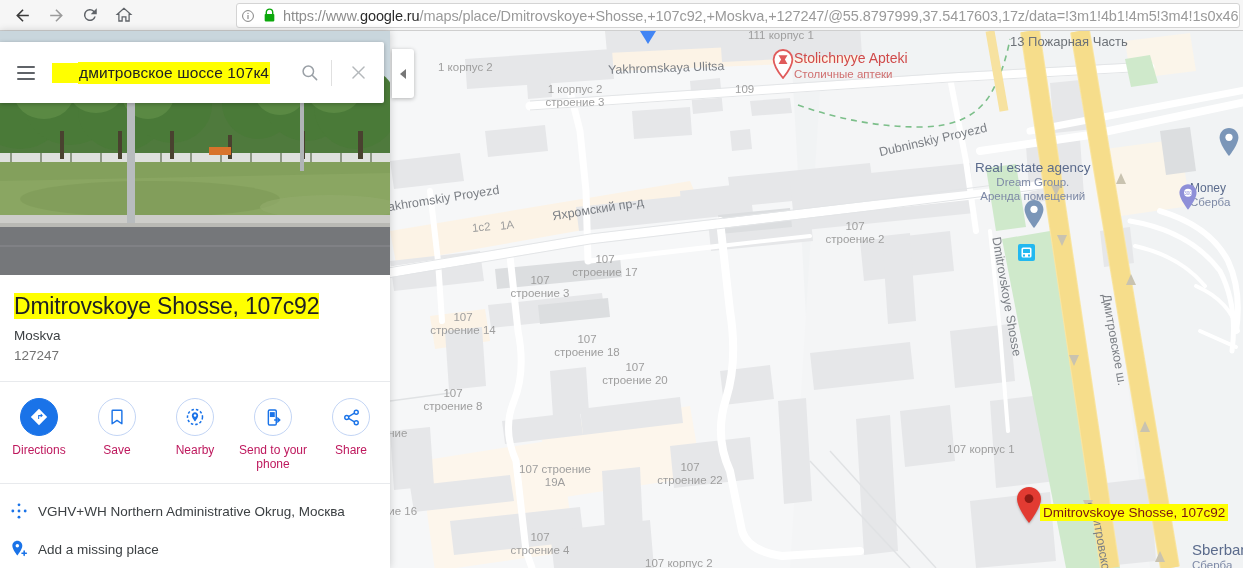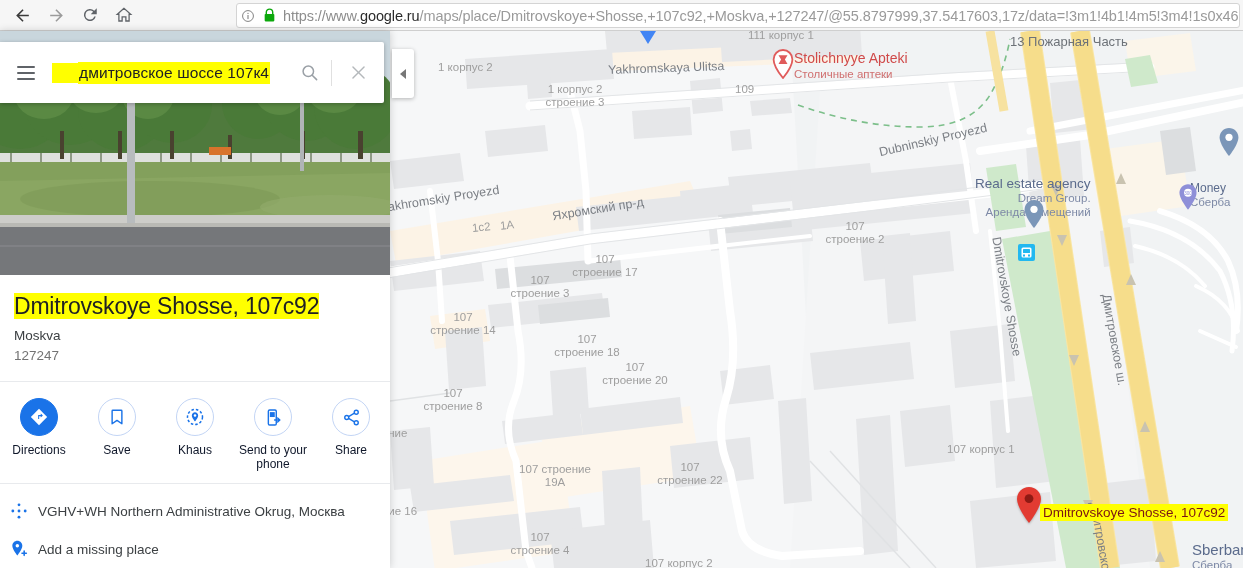--- a/index.html
+++ b/index.html
@@ -118,21 +118,21 @@
   .divider{height:1px;background:#e8eaed;margin-top:15px;}
   .actions{display:flex;align-items:flex-start;padding:16px 0 12px 0;}
   .action{
     flex:1;display:flex;flex-direction:column;align-items:center;gap:7px;
   }
   .circ{
     width:38px;height:38px;border-radius:50%;border:1px solid #c3d5f5;
     display:flex;align-items:center;justify-content:center;color:#1a73e8;box-sizing:border-box;
   }
   .circ.filled{background:#1a73e8;border-color:#1a73e8;color:#fff;}
-  .action-label{font-size:12px;color:#0f172a;text-align:center;line-height:14px;max-width:74px;}
+  .action-label{font-size:12px;color:#be185d;text-align:center;line-height:14px;max-width:74px;}
 
   .rows{border-top:1px solid #e8eaed;padding-top:8px;}
   .row{display:flex;align-items:center;height:38px;}
   .row-ic{width:38px;display:flex;align-items:center;justify-content:center;flex:none;color:#1a73e8;}
   .row-text{font-size:13.5px;color:#3c4043;}
 </style>
 </head>
 <body>
 
 <div class="app">
@@ -383,21 +383,21 @@
       </svg>
     </div>
 
     <div class="pin" style="left:828px;top:96px;">
       <svg width="22" height="30" viewBox="0 0 22 30" aria-hidden="true">
         <path d="M11 1C5.8 1 1.6 5.2 1.6 10.4c0 7 9.4 18.6 9.4 18.6s9.4-11.6 9.4-18.6C20.4 5.2 16.2 1 11 1z" fill="#7b96b8"></path>
         <circle cx="11" cy="10.3" r="3.6" fill="#fff"></circle>
       </svg>
     </div>
 
-    <div class="mlabel poi" style="left:585px;top:146px;text-align:right;">
+    <div class="mlabel poi" style="left:585px;top:130px;text-align:center;">
       Real estate agency<br>
       <span class="sub">Dream Group.<br>Аренда помещений</span>
     </div>
     <div class="pin" style="left:633px;top:168px;">
       <svg width="22" height="30" viewBox="0 0 22 30" aria-hidden="true">
         <path d="M11 1C5.8 1 1.6 5.2 1.6 10.4c0 7 9.4 18.6 9.4 18.6s9.4-11.6 9.4-18.6C20.4 5.2 16.2 1 11 1z" fill="#7b96b8"></path>
         <circle cx="11" cy="10.3" r="3.6" fill="#fff"></circle>
       </svg>
     </div>
 
@@ -571,21 +571,21 @@
         </div>
 
         <div class="action">
           <div class="circ">
             <svg width="20" height="20" viewBox="0 0 24 24" aria-hidden="true">
               <circle cx="12" cy="12" r="9" fill="none" stroke="#1a73e8" stroke-width="1.8" stroke-dasharray="3 2.4"></circle>
               <path d="M12 6.4c-2.1 0-3.8 1.7-3.8 3.8 0 2.8 3.8 7.2 3.8 7.2s3.8-4.4 3.8-7.2c0-2.1-1.7-3.8-3.8-3.8z" fill="#1a73e8"></path>
               <circle cx="12" cy="10.1" r="1.5" fill="#fff"></circle>
             </svg>
           </div>
-          <div class="action-label">Khaus</div>
+          <div class="action-label">Nearby</div>
         </div>
 
         <div class="action">
           <div class="circ">
             <svg width="19" height="19" viewBox="0 0 24 24" aria-hidden="true">
               <rect x="5.5" y="2.6" width="10" height="18.8" rx="1.6" fill="none" stroke="#1a73e8" stroke-width="1.8"></rect>
               <rect x="7.4" y="5.2" width="6.2" height="6.2" fill="#1a73e8"></rect>
               <path d="M13.4 15.2h6.2M17.2 12.6l2.8 2.6-2.8 2.6" fill="none" stroke="#1a73e8" stroke-width="1.8" stroke-linecap="round" stroke-linejoin="round"></path>
             </svg>
           </div>

